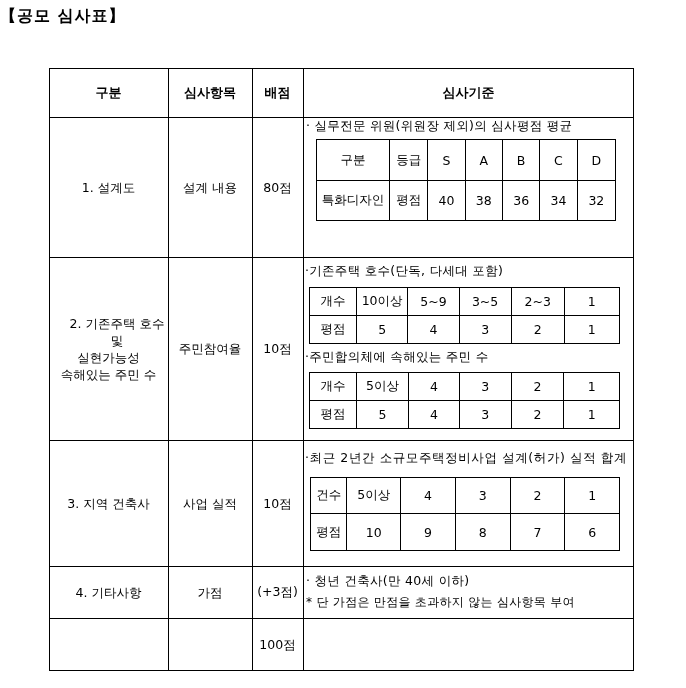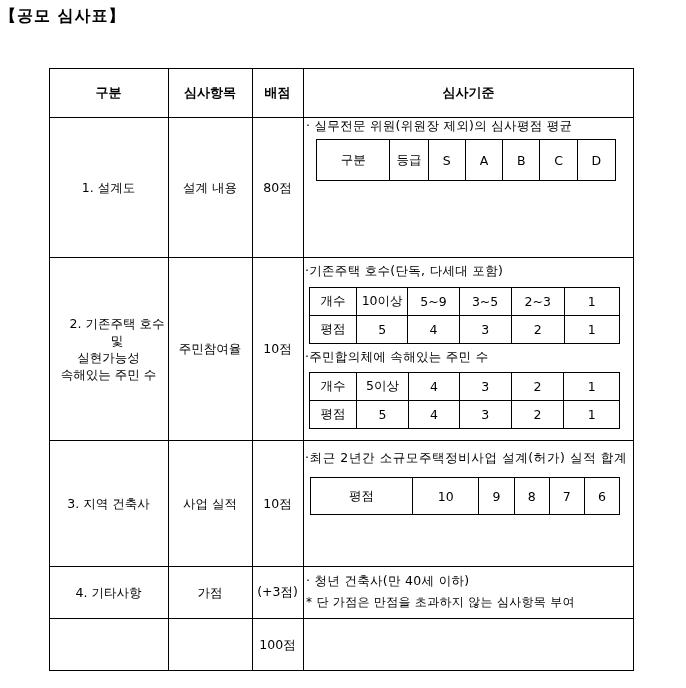--- a/index.html
+++ b/index.html
@@ -48,20 +48,29 @@
   <table class="inner" style="left:316px;top:139px;width:300px;">
     <tbody>
         <tr style="height:41px">
       <td style="width:74px">구분</td>
       <td style="width:38px">등급</td>
       <td style="width:37px">S</td>
       <td style="width:37px">A</td>
       <td style="width:37px">B</td>
       <td style="width:37px">C</td>
       <td style="width:38px">D</td>
+    </tr>
+    <tr style="height:40px">
+      <td>특화디자인</td>
+      <td>평점</td>
+      <td>40</td>
+      <td>38</td>
+      <td>36</td>
+      <td>34</td>
+      <td>32</td>
     </tr>
   </tbody>
     </table>
 
   <div class="cell" style="left:49px;top:257px;width:119px;height:183px;flex-direction:column">
     <span style="align-self:flex-start;padding-left:17px">2. 기존주택 호수 및</span>
     <span>실현가능성</span>
     <span>속해있는 주민 수</span>
   </div>
   <div class="cell" style="left:168px;top:257px;width:84px;height:183px">주민참여율</div>
@@ -108,20 +117,28 @@
     </tr>
   </tbody>
     </table>
 
   <div class="cell" style="left:49px;top:440px;width:119px;height:126px">3. 지역 건축사</div>
   <div class="cell" style="left:168px;top:440px;width:84px;height:126px">사업 실적</div>
   <div class="cell" style="left:252px;top:440px;width:51px;height:126px">10점</div>
   <div class="note" style="left:305px;top:450px;letter-spacing:0.6px">·최근 2년간 소규모주택정비사업 설계(허가) 실적 합계</div>
   <table class="inner" style="left:310px;top:477px;width:310px;">
     <tbody>
+        <tr style="height:36px">
+      <td style="width:36px">건수</td>
+      <td style="width:54px">5이상</td>
+      <td style="width:55px">4</td>
+      <td style="width:55px">3</td>
+      <td style="width:55px">2</td>
+      <td style="width:55px">1</td>
+    </tr>
     <tr style="height:37px">
       <td>평점</td>
       <td>10</td>
       <td>9</td>
       <td>8</td>
       <td>7</td>
       <td>6</td>
     </tr>
   </tbody>
     </table>

